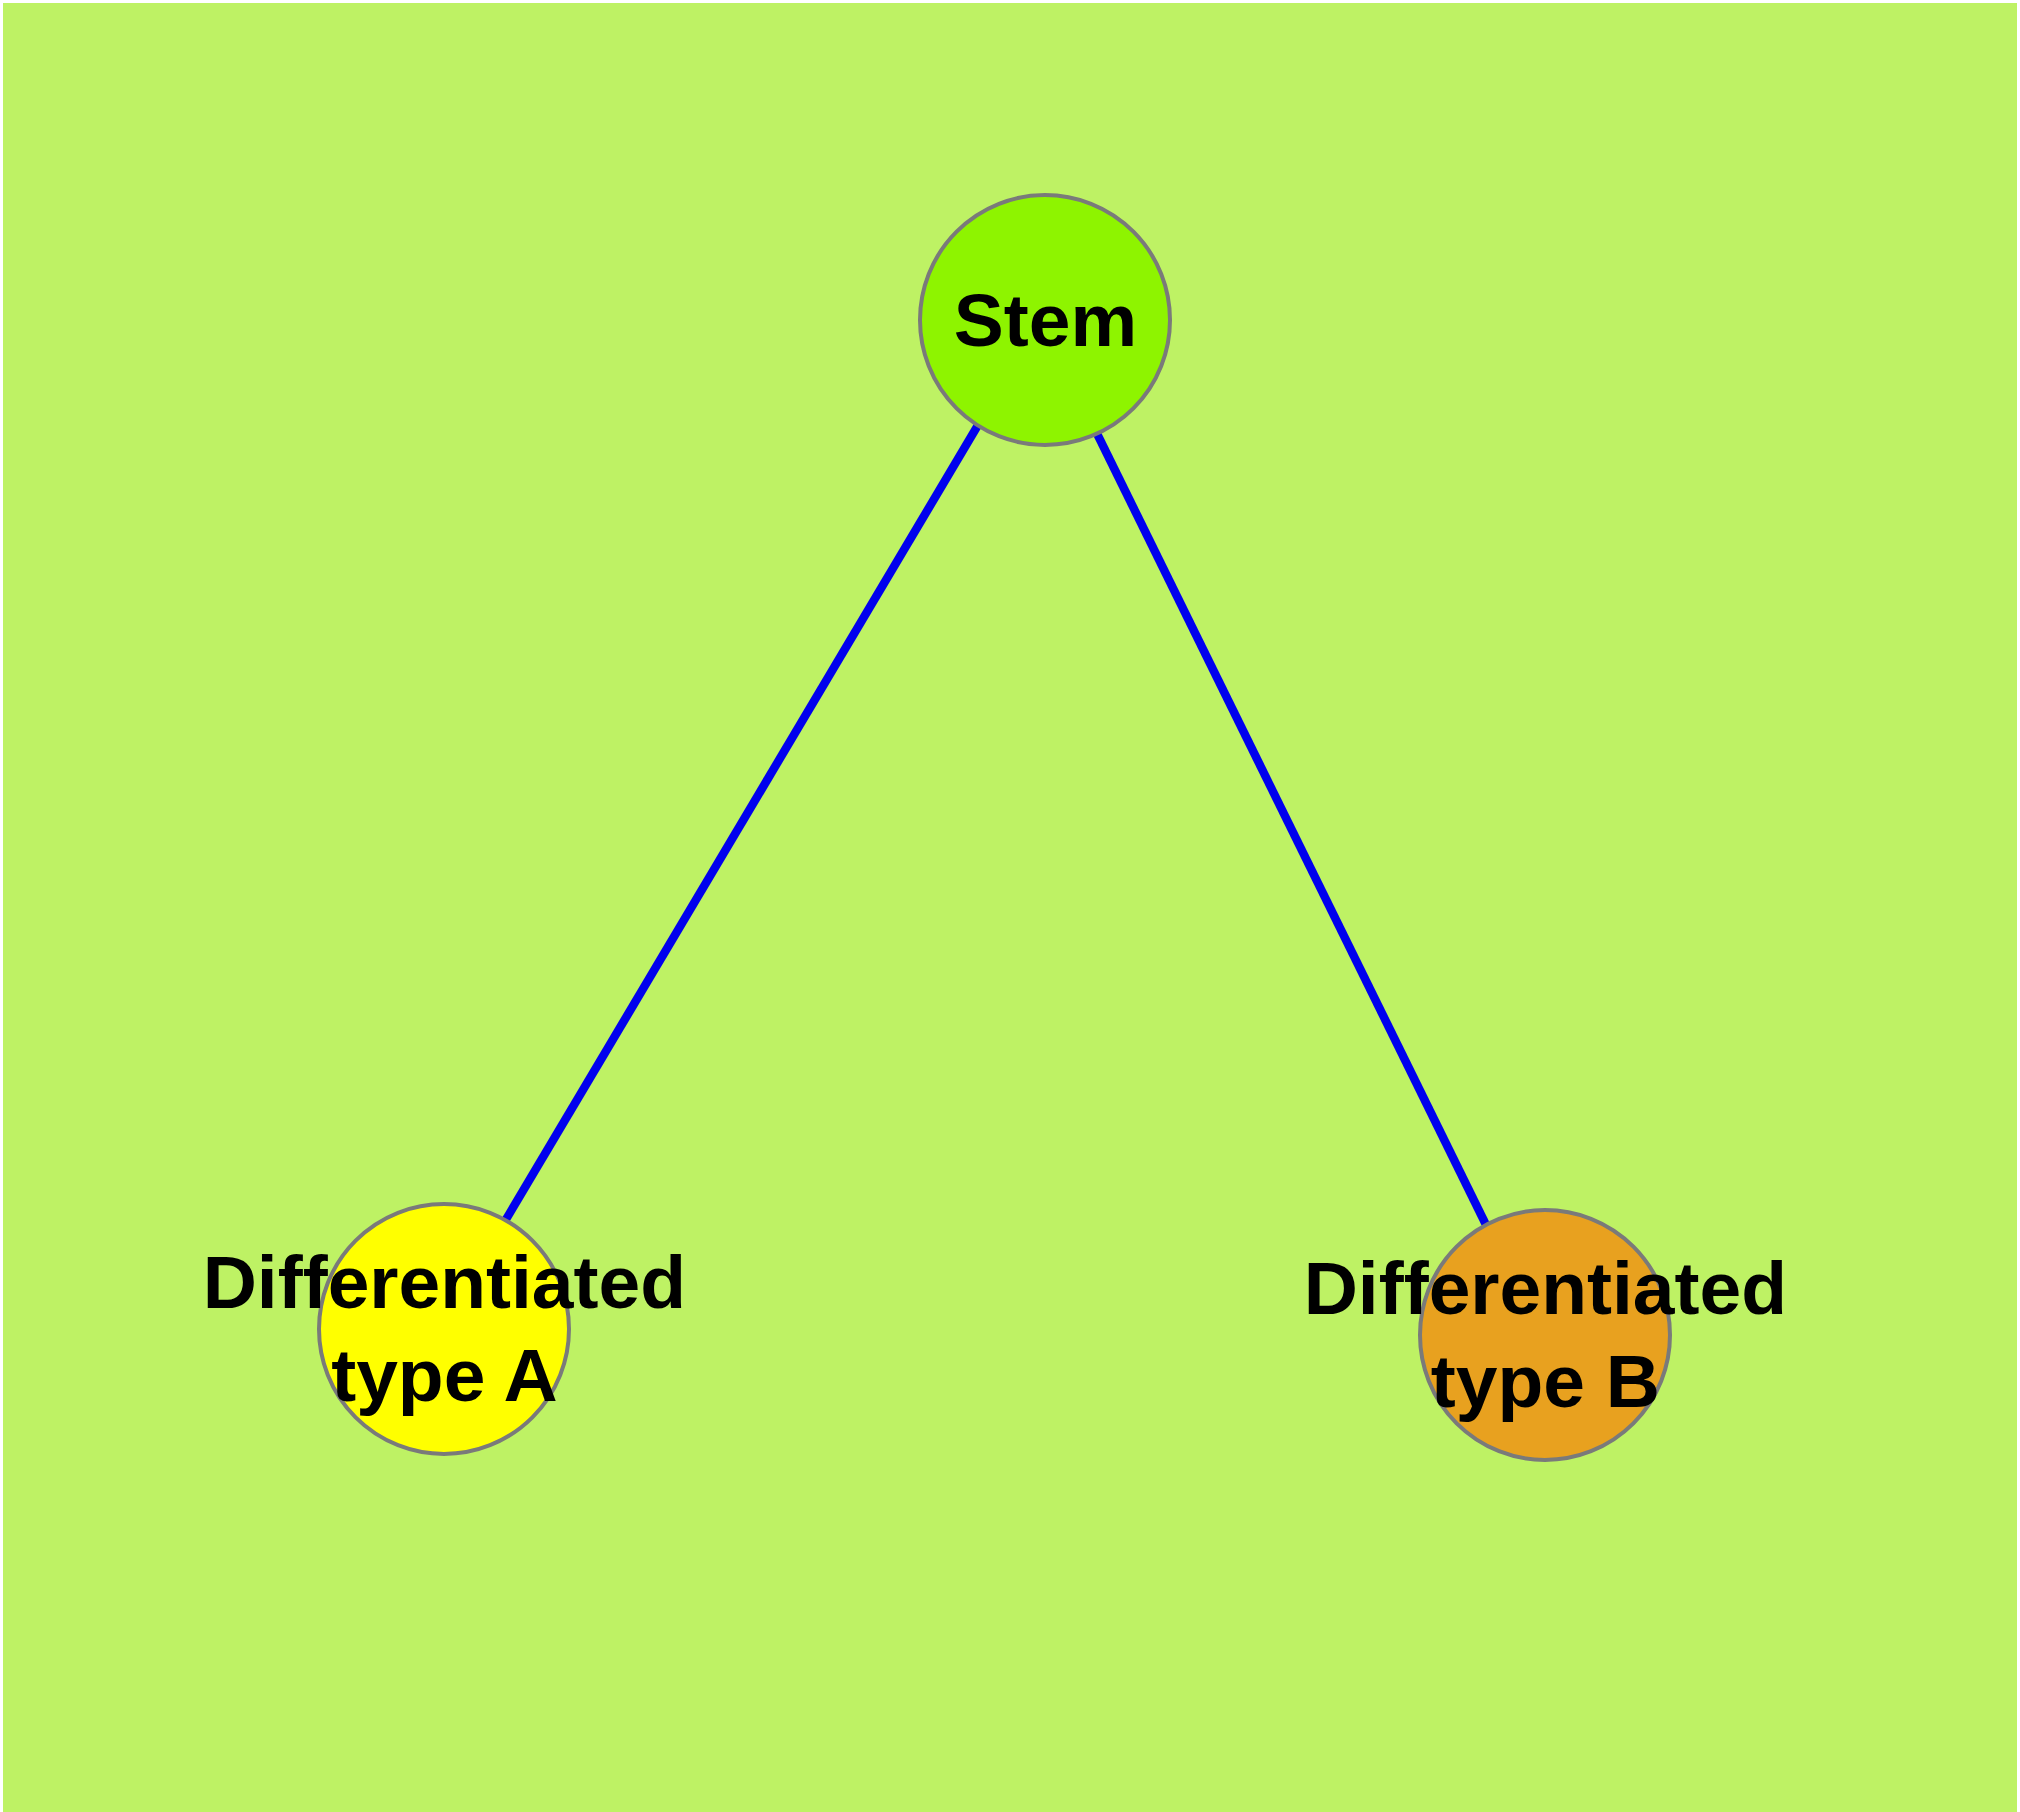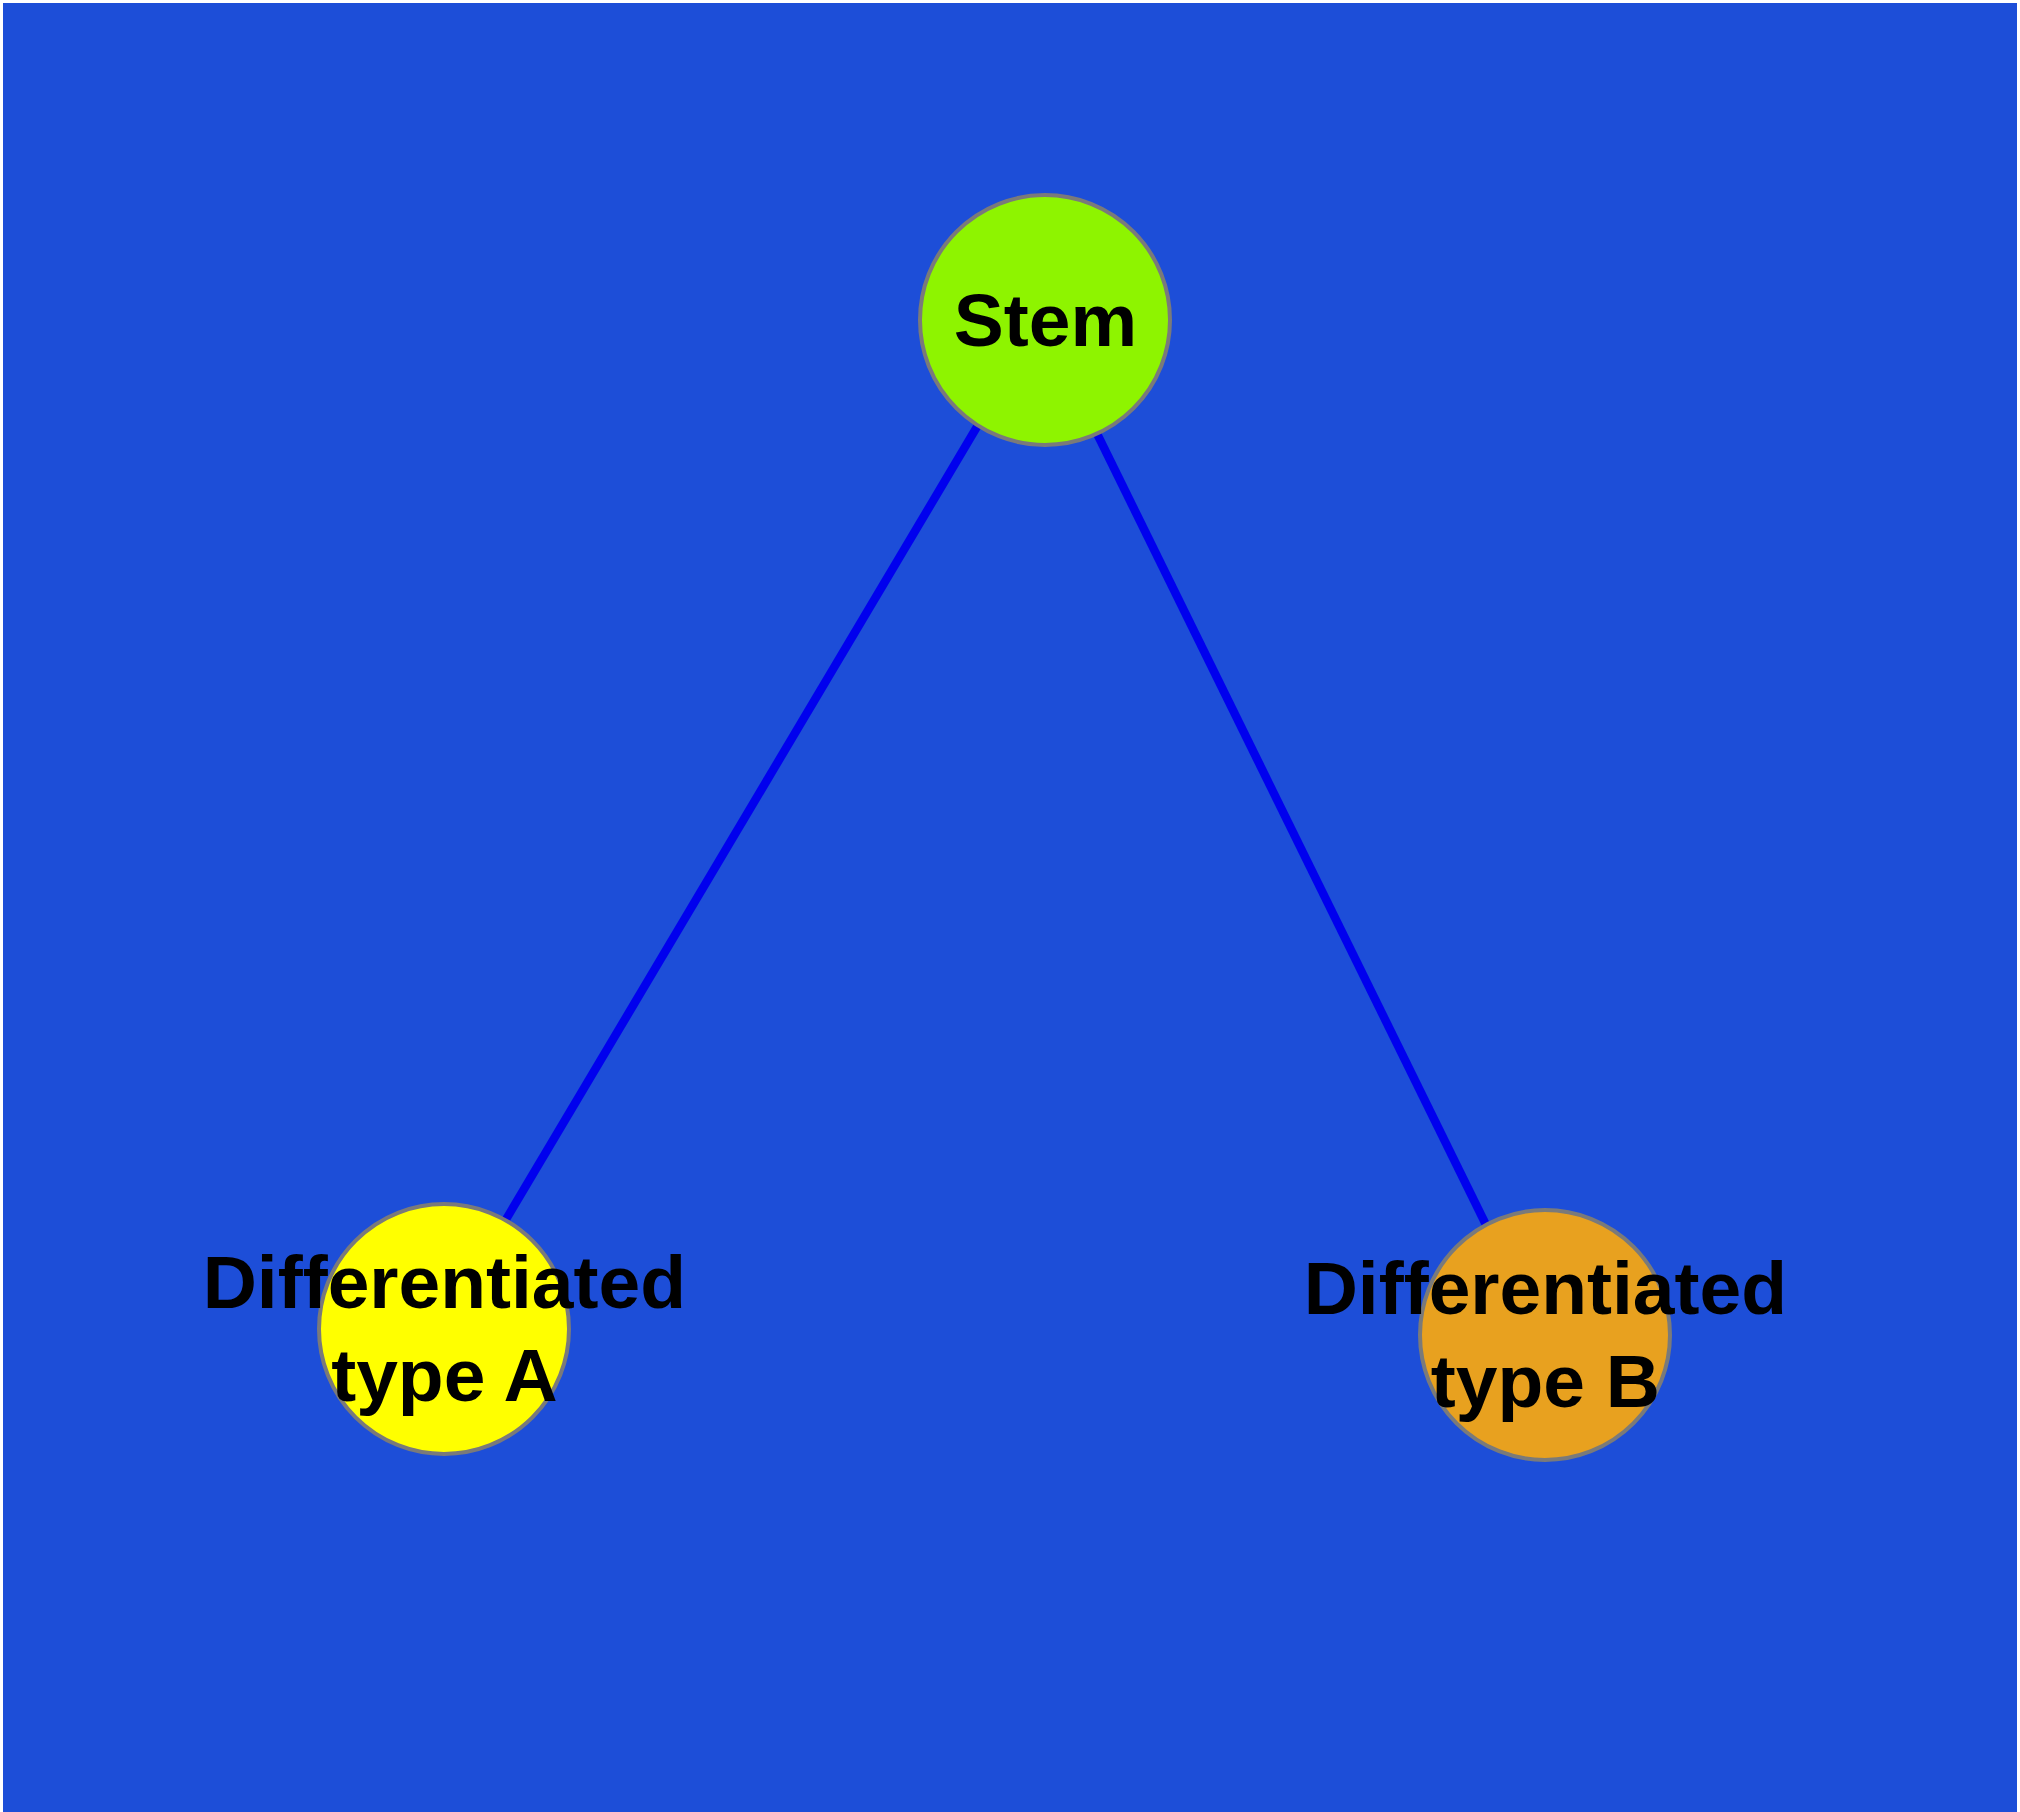--- a/index.html
+++ b/index.html
@@ -48,21 +48,21 @@
     font-weight: bold;
     font-size: 75px;
     line-height: 93px;
     color: #000000;
     letter-spacing: 0px;
   }
 </style>
 </head>
 <body style="background: rgb(255, 255, 255);">
 
-<div class="canvas" style="background: #1d4ed8; padding-left: 7px;">
+<div class="canvas" style="background: #bef264; padding-left: 7px;">
 
   <svg class="edges-layer" viewBox="0 0 2384 2138" preserveAspectRatio="none">
       <line x1="1229" y1="374" x2="520" y2="1565" stroke="#0000EE" stroke-width="10"></line>
       <line x1="1229" y1="374" x2="1819" y2="1572" stroke="#0000EE" stroke-width="10"></line>
     </svg>
 
   <div class="node-group" style="left: 1042px; top: 317px;">
     <div class="node-circle" style="height: 254px; width: 254px; background: rgb(142, 244, 0); border-color: rgb(122, 122, 122);"></div>
     <div class="node-label" style="color: rgb(0, 0, 0);">Stem</div>
   </div>

